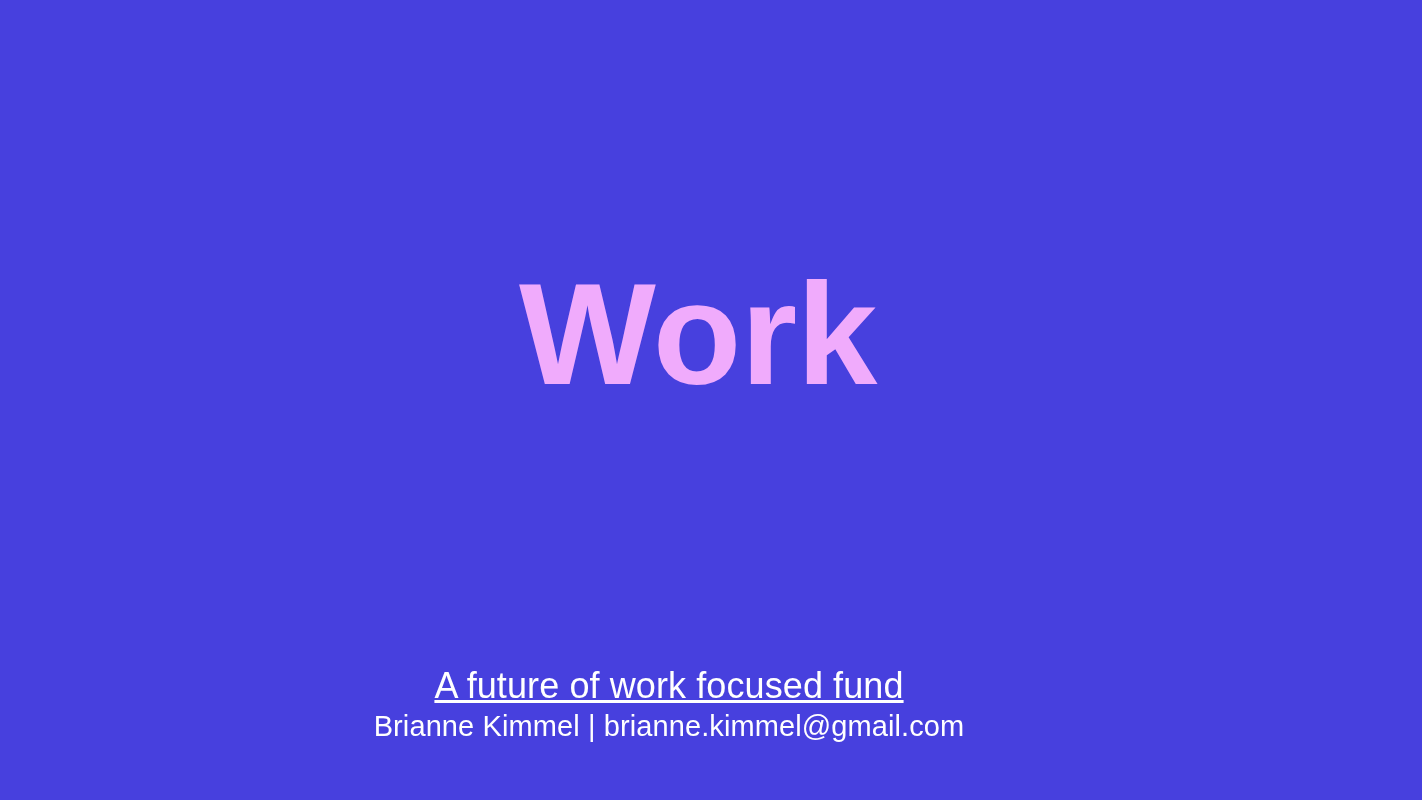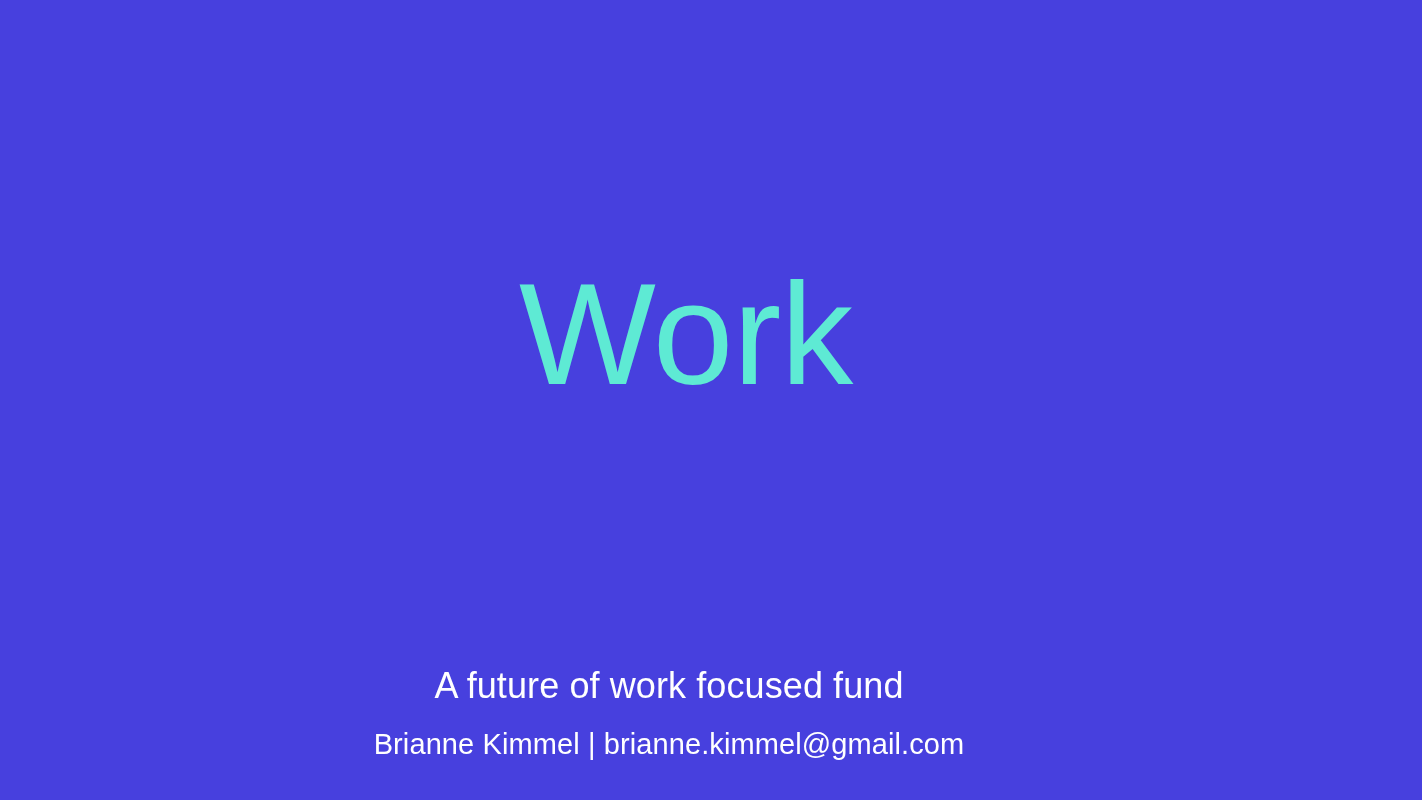--- a/index.html
+++ b/index.html
@@ -29,24 +29,24 @@
   .title-block {
     position: absolute;
     left: 519px;
     top: 248px;
     width: 420px;
     text-align: left;
   }
 
   .title-line {
     display: block;
-    color: #5eead4;
+    color: #f0abfc;
     font-size: 145px;
     line-height: 172px;
-    font-weight: 400;
+    font-weight: 700;
     letter-spacing: -0.5px;
     white-space: nowrap;
   }
 
   
   .caption-group {
     position: absolute;
     left: 0;
     right: 0;
     top: 663px;
@@ -56,25 +56,25 @@
   }
 
   .subtitle {
     display: block;
     color: #ffffff;
     font-size: 36px;
     line-height: 46px;
     font-weight: 400;
     letter-spacing: 0.1px;
     white-space: nowrap;
+    text-decoration: underline;
   }
 
   .byline {
     display: block;
-    margin-top: 18px;
     color: #ffffff;
     font-size: 29px;
     line-height: 34px;
     font-weight: 400;
     letter-spacing: 0.1px;
     white-space: nowrap;
   }
 </style>
 </head>
 <body>

